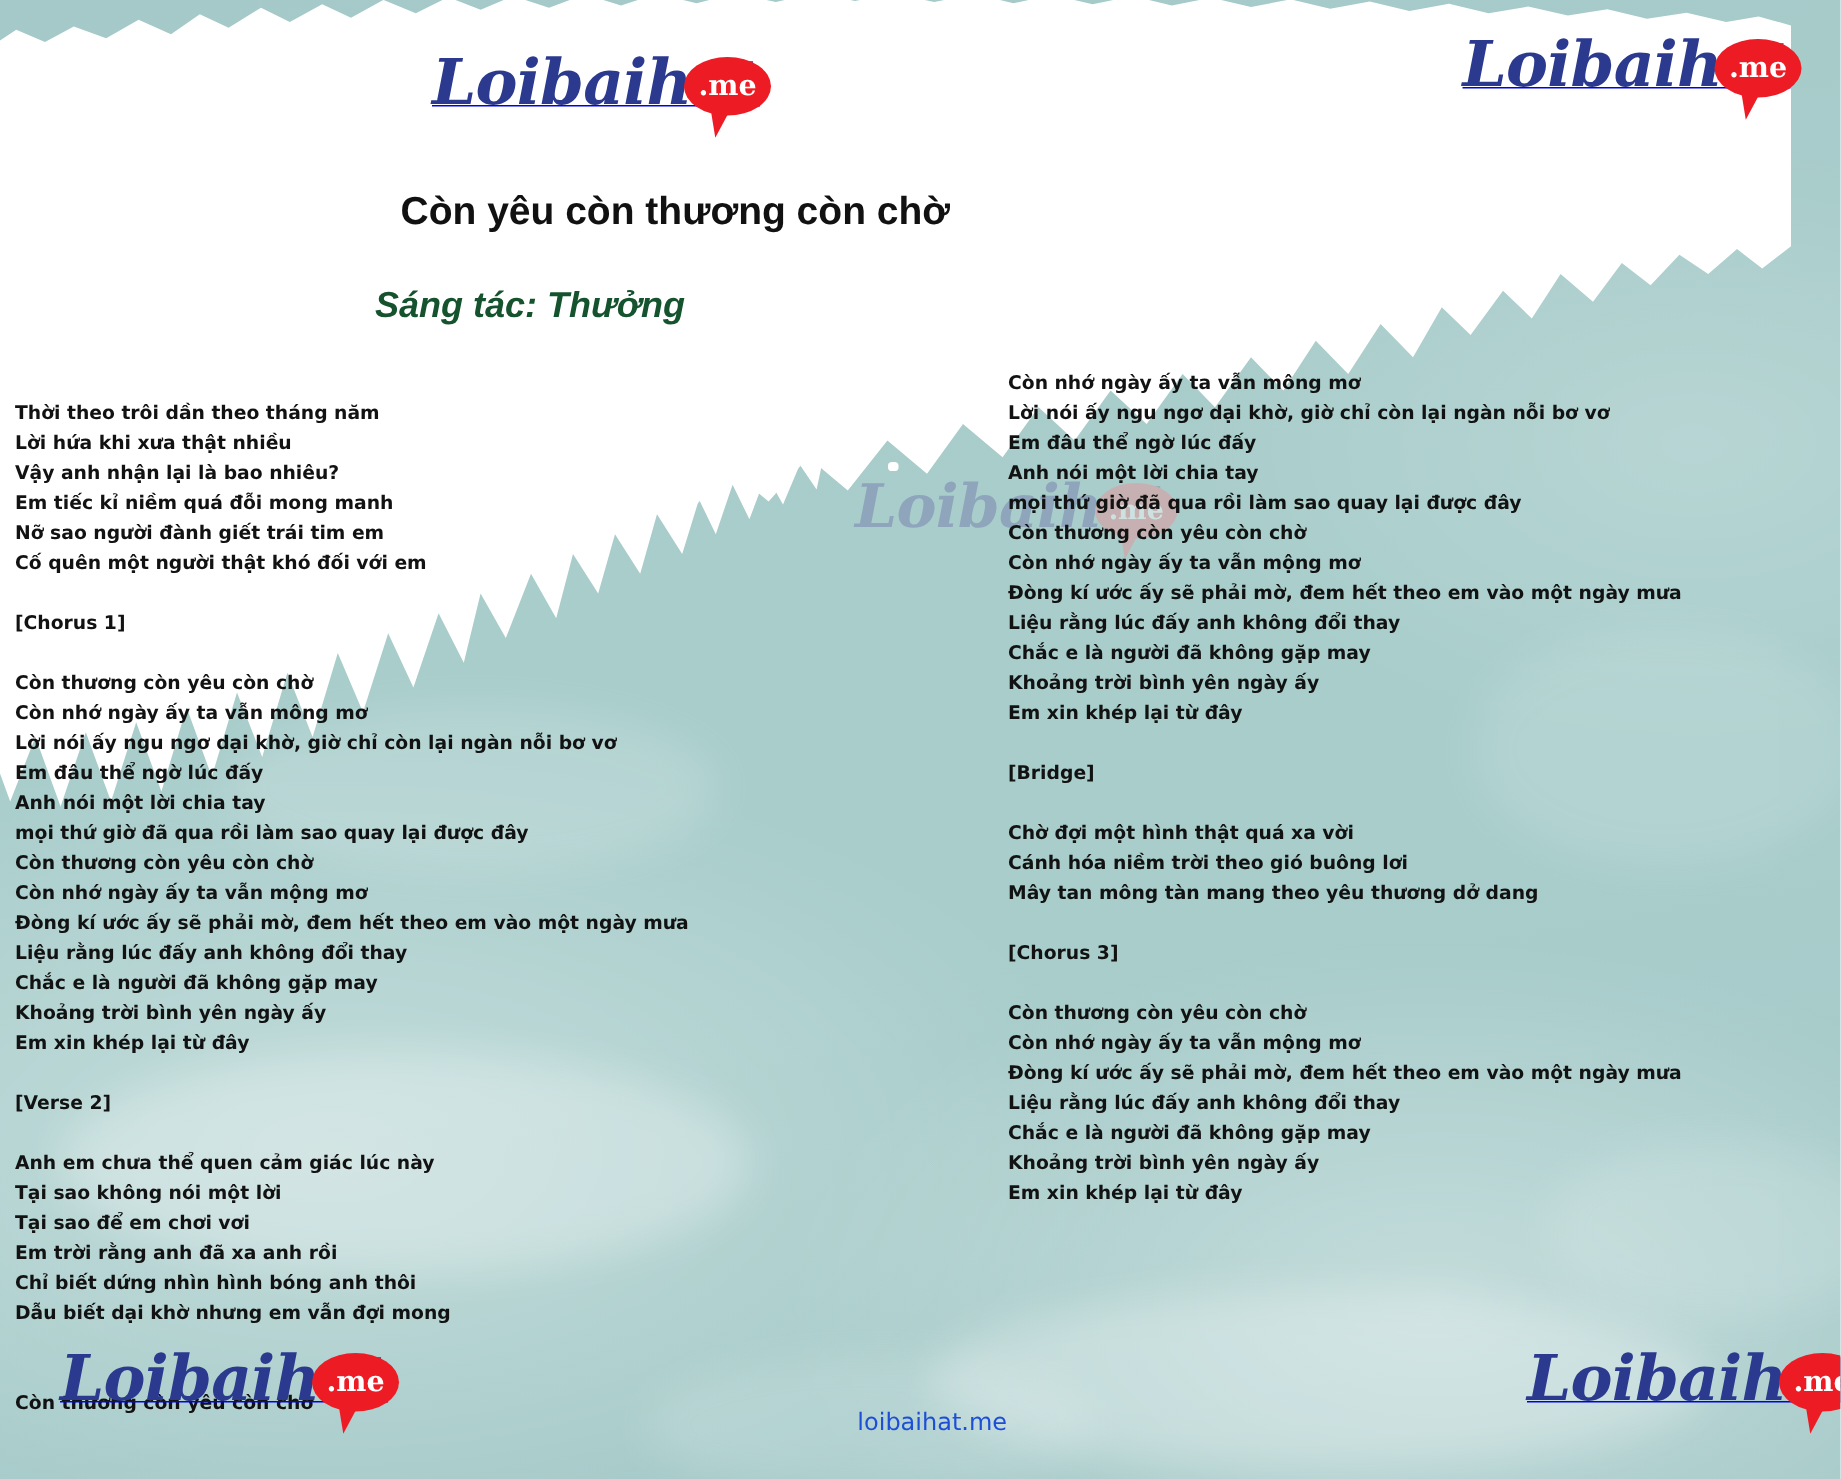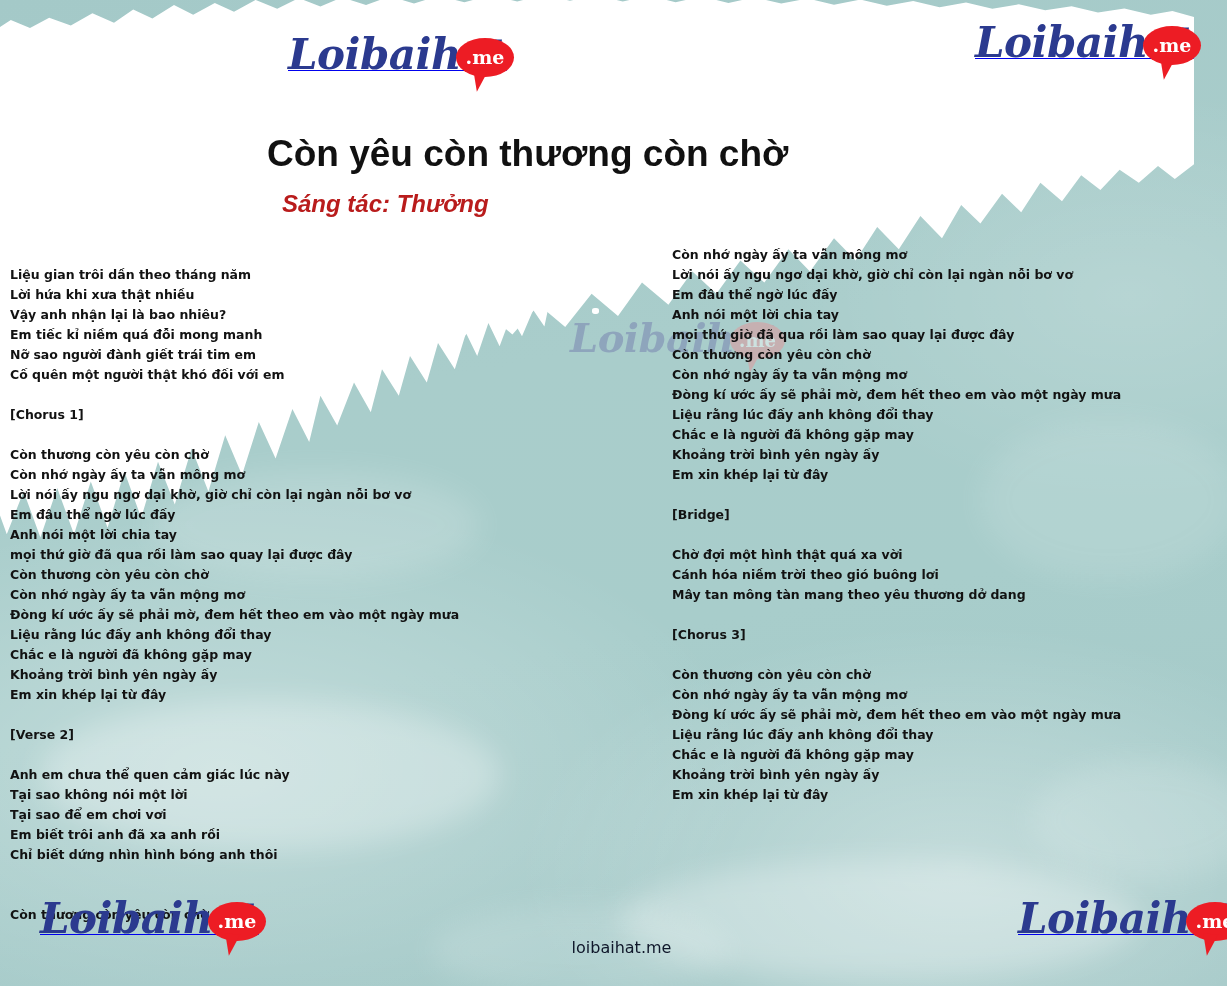--- a/index.html
+++ b/index.html
@@ -188,33 +188,33 @@
   #logo-watermark .bubble { width: 55px; height: 37px; font-size: 18px; left: 160px; top: 4px; background:#f08a8e; }
   #logo-watermark .bubble::after { border-top-color:#f08a8e; }
 
   
   #song-title {
     position: absolute;
     left: 267px;
     top: 108px;
     font-family: "Liberation Sans", "DejaVu Sans", sans-serif;
     font-weight: 700;
-    font-size: 37px;
+    font-size: 26px;
     color: #111111;
     white-space: nowrap;
   }
   #song-composer {
     position: absolute;
-    left: 282px;
+    left: 250px;
     top: 170px;
     font-family: "Liberation Sans", "DejaVu Sans", sans-serif;
     font-weight: 700;
     font-style: italic;
     font-size: 24px;
-    color: #b91c1c;
+    color: #14532d;
     white-space: nowrap;
   }
 
   
   .lyrics-col {
     position: absolute;
     top: 245px;
   }
   #lyrics-col-left  { left: 10px;  width: 640px; }
   #lyrics-col-right { left: 672px; width: 548px; }
@@ -233,21 +233,21 @@
 
   
   #site-footer {
     position: absolute;
     left: 0;
     right: 0;
     top: 938px;
     text-align: center;
     font-family: "DejaVu Sans", "Liberation Sans", sans-serif;
     font-size: 16px;
-    color: #0f172a;
+    color: #1d4ed8;
     padding-left: 16px;
   }
 </style>
 </head>
 <body>
 
 <div id="page">
 
   <div class="bg-base"></div>
   <div class="bg-cloud c1"></div>
@@ -279,21 +279,21 @@
   <a class="logo" id="logo-top-right" href="#">
     <span class="logo-word">Loibaihat</span>
     <span class="bubble">.me</span>
   </a>
 
   <h1 id="song-title">Còn yêu còn thương còn chờ</h1>
   <h2 id="song-composer">Sáng tác: Thưởng</h2>
 
   <div class="lyrics-col" id="lyrics-col-left">
       <div class="lyric-line blank">&nbsp;</div>
-      <div class="lyric-line">Liệu gian trôi dần theo tháng năm</div>
+      <div class="lyric-line">Thời theo trôi dần theo tháng năm</div>
       <div class="lyric-line">Lời hứa khi xưa thật nhiều</div>
       <div class="lyric-line">Vậy anh nhận lại là bao nhiêu?</div>
       <div class="lyric-line">Em tiếc kỉ niềm quá đỗi mong manh</div>
       <div class="lyric-line">Nỡ sao người đành giết trái tim em</div>
       <div class="lyric-line">Cố quên một người thật khó đối với em</div>
       <div class="lyric-line blank">&nbsp;</div>
       <div class="lyric-line section-tag">[Chorus 1]</div>
       <div class="lyric-line blank">&nbsp;</div>
       <div class="lyric-line">Còn thương còn yêu còn chờ</div>
       <div class="lyric-line">Còn nhớ ngày ấy ta vẫn mông mơ</div>
@@ -307,22 +307,23 @@
       <div class="lyric-line">Liệu rằng lúc đấy anh không đổi thay</div>
       <div class="lyric-line">Chắc e là người đã không gặp may</div>
       <div class="lyric-line">Khoảng trời bình yên ngày ấy</div>
       <div class="lyric-line">Em xin khép lại từ đây</div>
       <div class="lyric-line blank">&nbsp;</div>
       <div class="lyric-line section-tag">[Verse 2]</div>
       <div class="lyric-line blank">&nbsp;</div>
       <div class="lyric-line">Anh em chưa thể quen cảm giác lúc này</div>
       <div class="lyric-line">Tại sao không nói một lời</div>
       <div class="lyric-line">Tại sao để em chơi vơi</div>
-      <div class="lyric-line">Em biết trôi anh đã xa anh rồi</div>
+      <div class="lyric-line">Em trời rằng anh đã xa anh rồi</div>
       <div class="lyric-line">Chỉ biết dứng nhìn hình bóng anh thôi</div>
+      <div class="lyric-line">Dẫu biết dại khờ nhưng em vẫn đợi mong</div>
       <div class="lyric-line blank">&nbsp;</div>
       <div class="lyric-line blank">&nbsp;</div>
       <div class="lyric-line">Còn thương còn yêu còn chờ</div>
     </div>
   <div class="lyrics-col" id="lyrics-col-right">
       <div class="lyric-line">Còn nhớ ngày ấy ta vẫn mông mơ</div>
       <div class="lyric-line">Lời nói ấy ngu ngơ dại khờ, giờ chỉ còn lại ngàn nỗi bơ vơ</div>
       <div class="lyric-line">Em đâu thể ngờ lúc đấy</div>
       <div class="lyric-line">Anh nói một lời chia tay</div>
       <div class="lyric-line">mọi thứ giờ đã qua rồi làm sao quay lại được đây</div>

